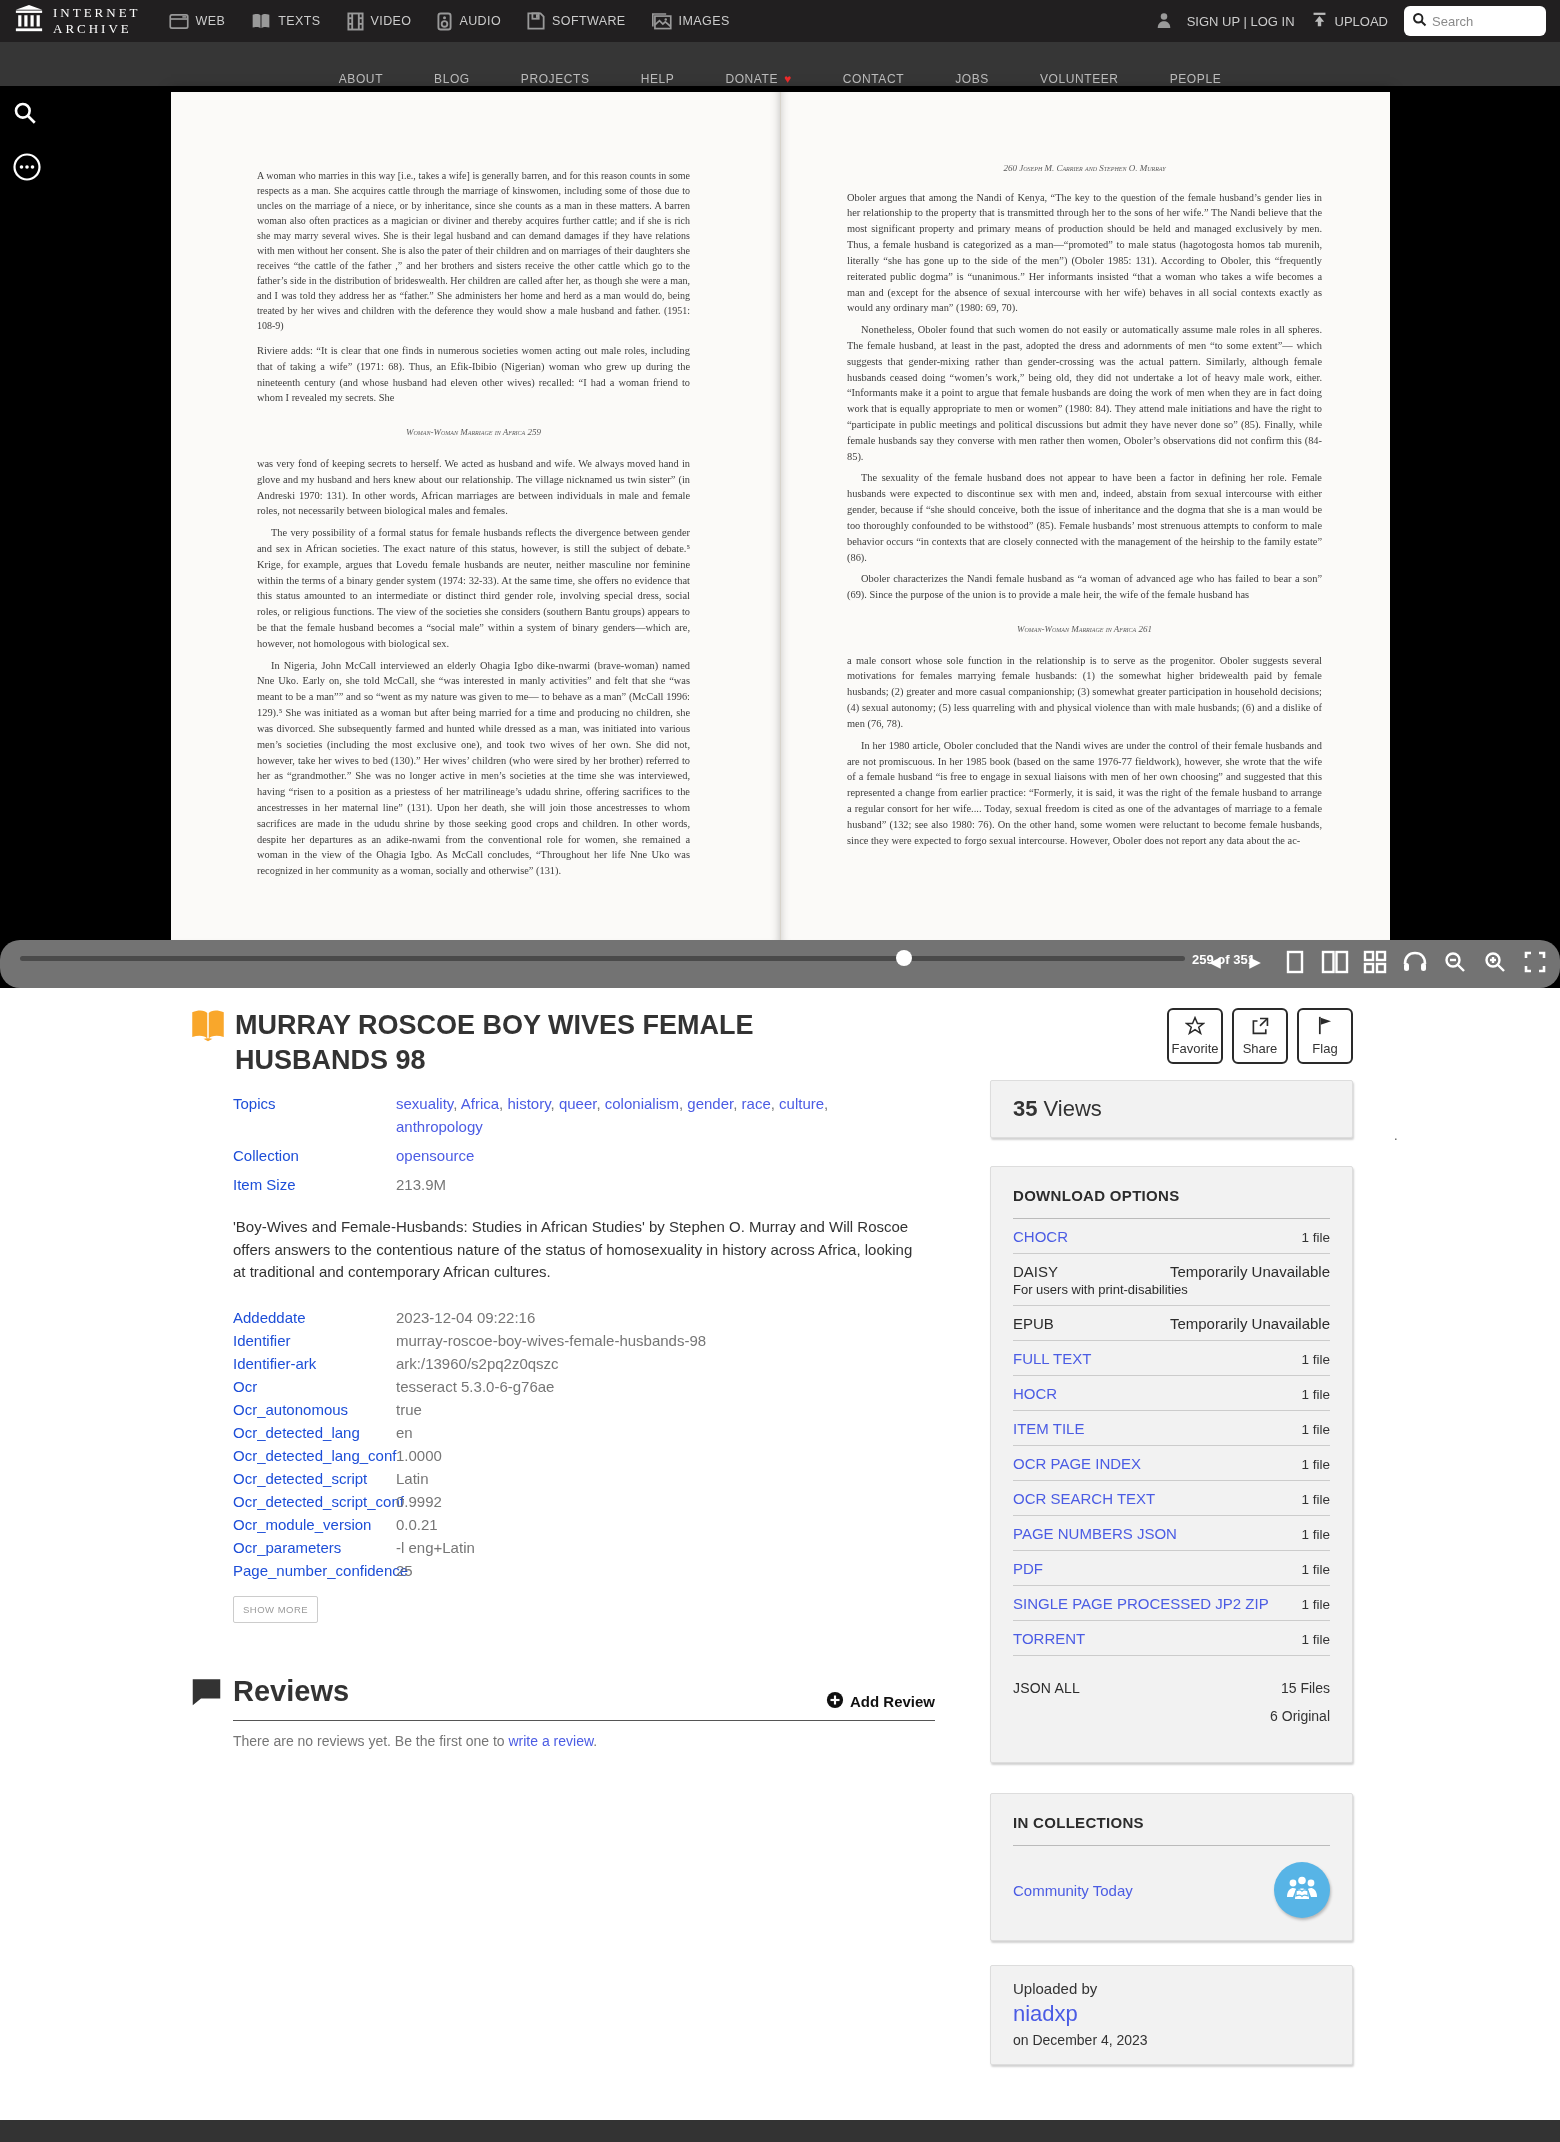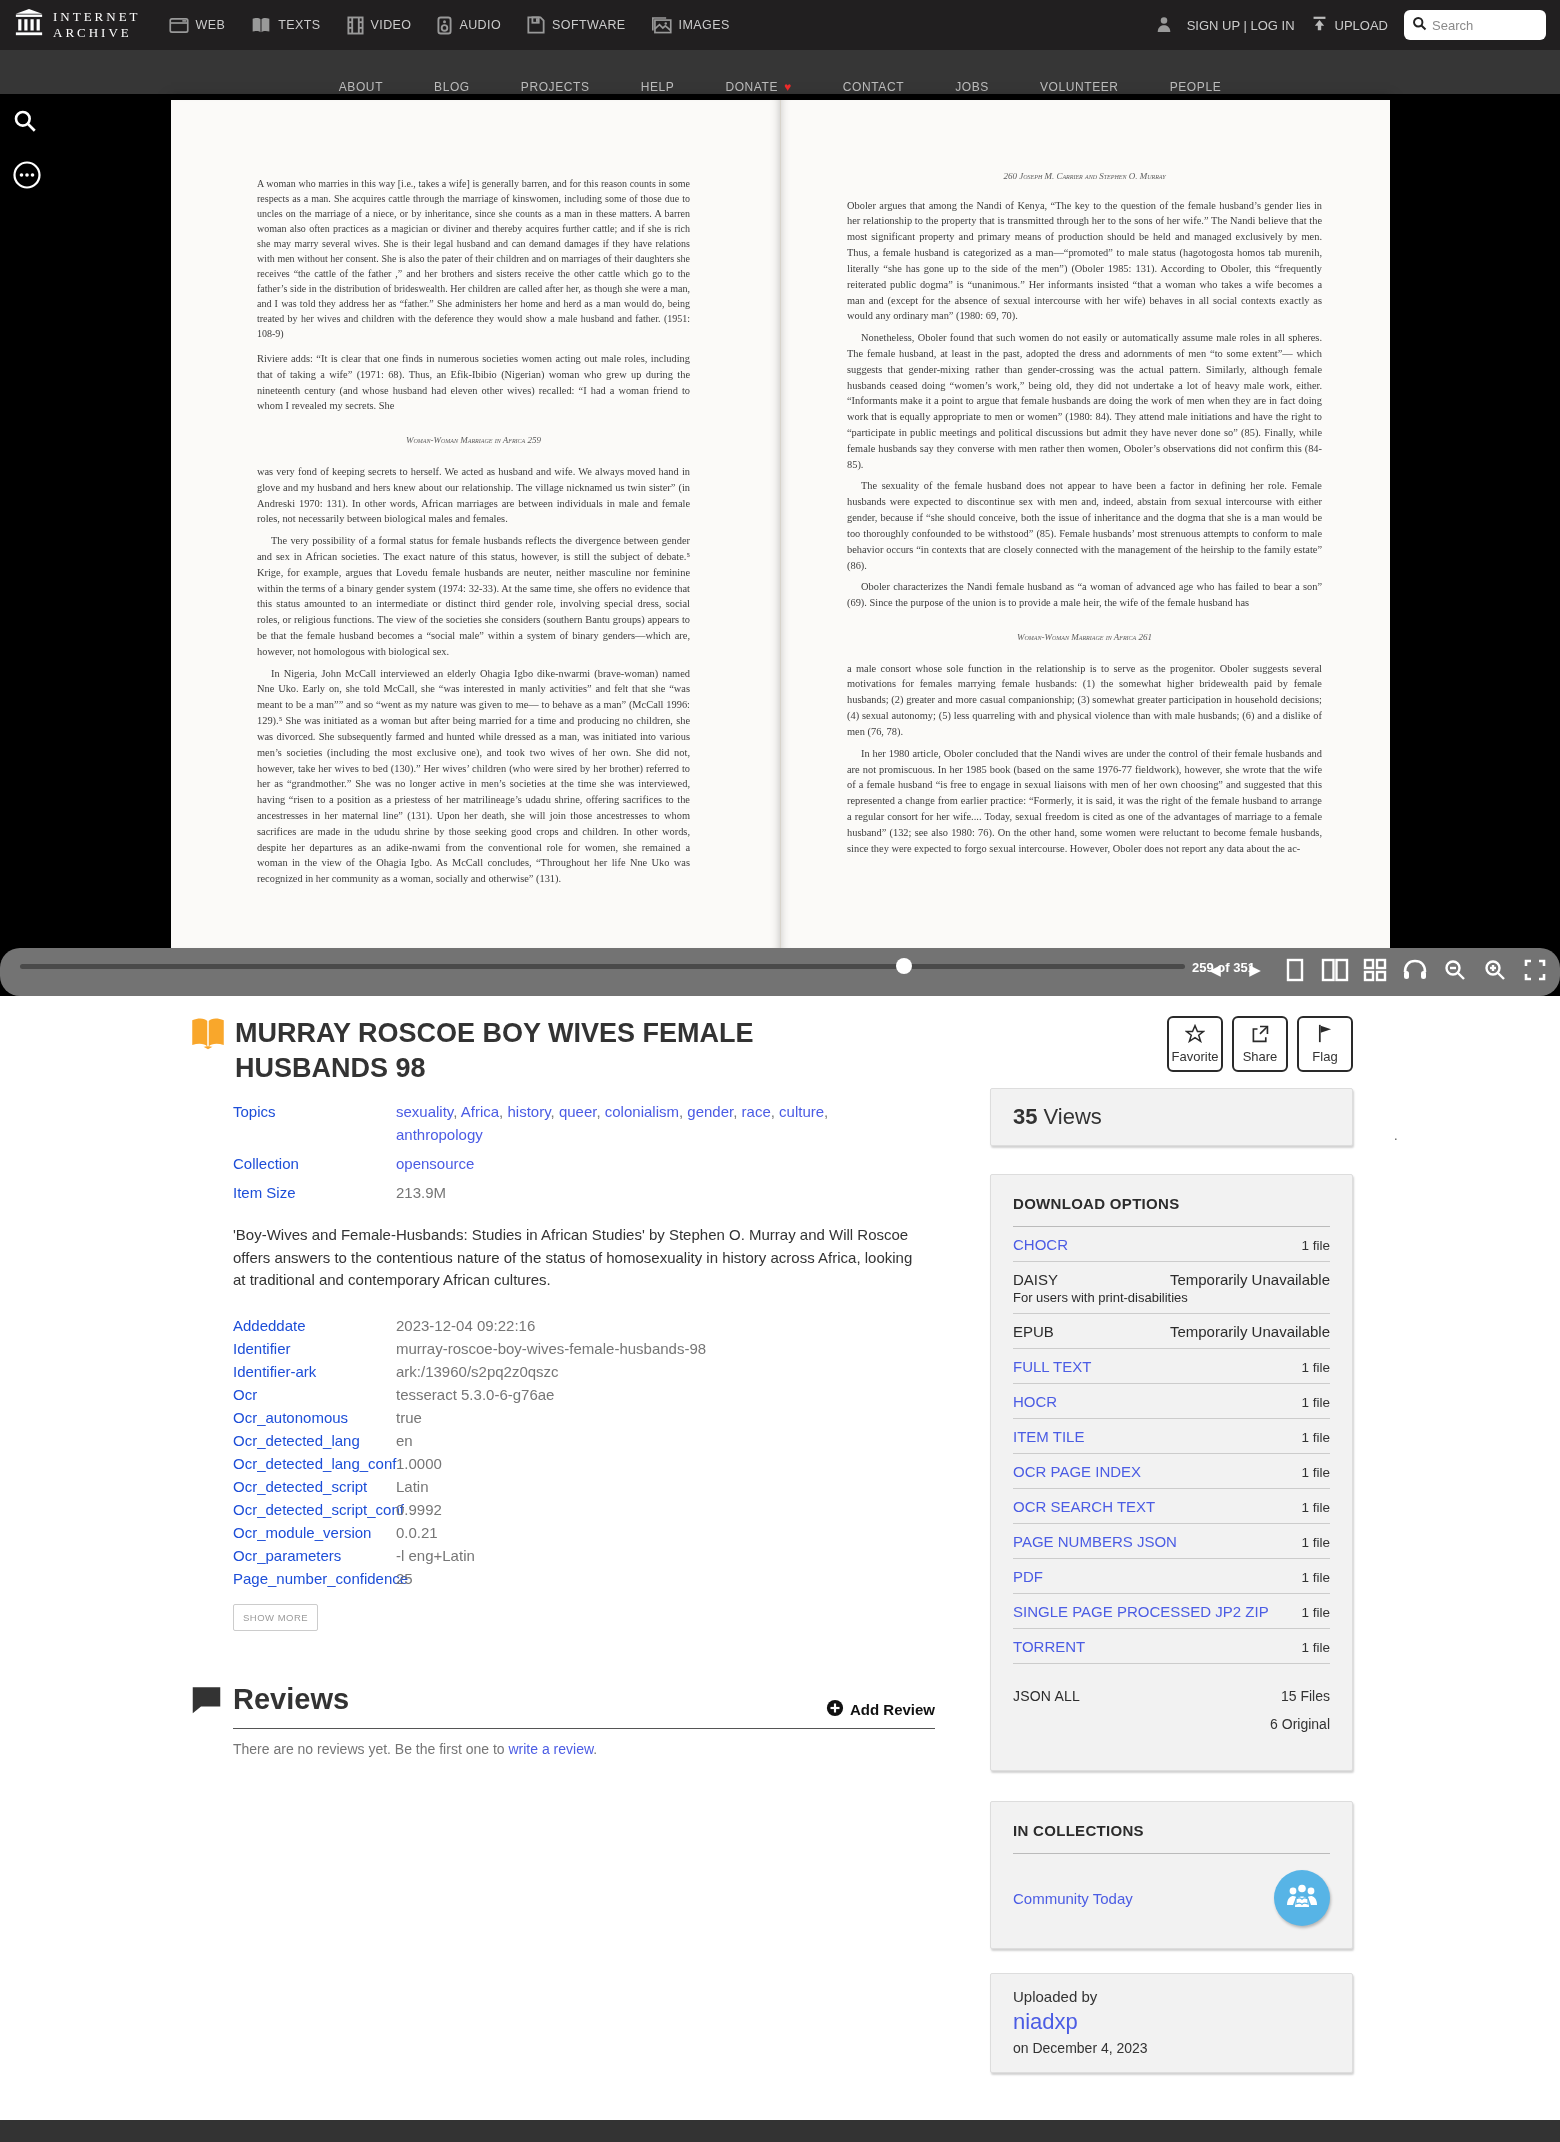--- a/index.html
+++ b/index.html
@@ -2,21 +2,21 @@
 <html><head>
 <meta charset="utf-8">
 <style>
   * { margin:0; padding:0; box-sizing:border-box; }
   html,body { width:1560px; }
   body { font-family:"Liberation Sans", sans-serif; background:#fff; position:relative; height:2142px; overflow:hidden; }
   a { text-decoration:none; cursor:pointer; }
   .link { color:#4b5ce4; }
 
   
-  .topnav { height:50px; background:#211f20; display:flex; align-items:center; padding:0 14px; }
+  .topnav { height:42px; background:#211f20; display:flex; align-items:center; padding:0 14px; }
   .brand { display:flex; align-items:center; gap:9px; margin-right:28px; }
   .brand-name { color:#fff; font-size:13px; letter-spacing:3px; line-height:1.25; font-family:"Liberation Serif", serif; }
   .media-links { display:flex; align-items:center; gap:26px; }
   .media-link { display:flex; align-items:center; gap:7px; color:#ccc; font-size:12.5px; letter-spacing:.4px; }
   .media-link svg { display:block; }
   .topnav-right { margin-left:auto; display:flex; align-items:center; gap:16px; }
   .account { display:flex; align-items:center; gap:14px; color:#ccc; font-size:13px; }
   .upload { display:flex; align-items:center; gap:7px; color:#ccc; font-size:13px; }
   .searchbox { background:#fff; border-radius:6px; width:142px; height:30px; display:flex; align-items:center; padding:0 8px; gap:5px; }
   .searchbox input { border:0; outline:0; width:100%; font-size:13px; color:#333; font-family:"Liberation Sans",sans-serif; }

